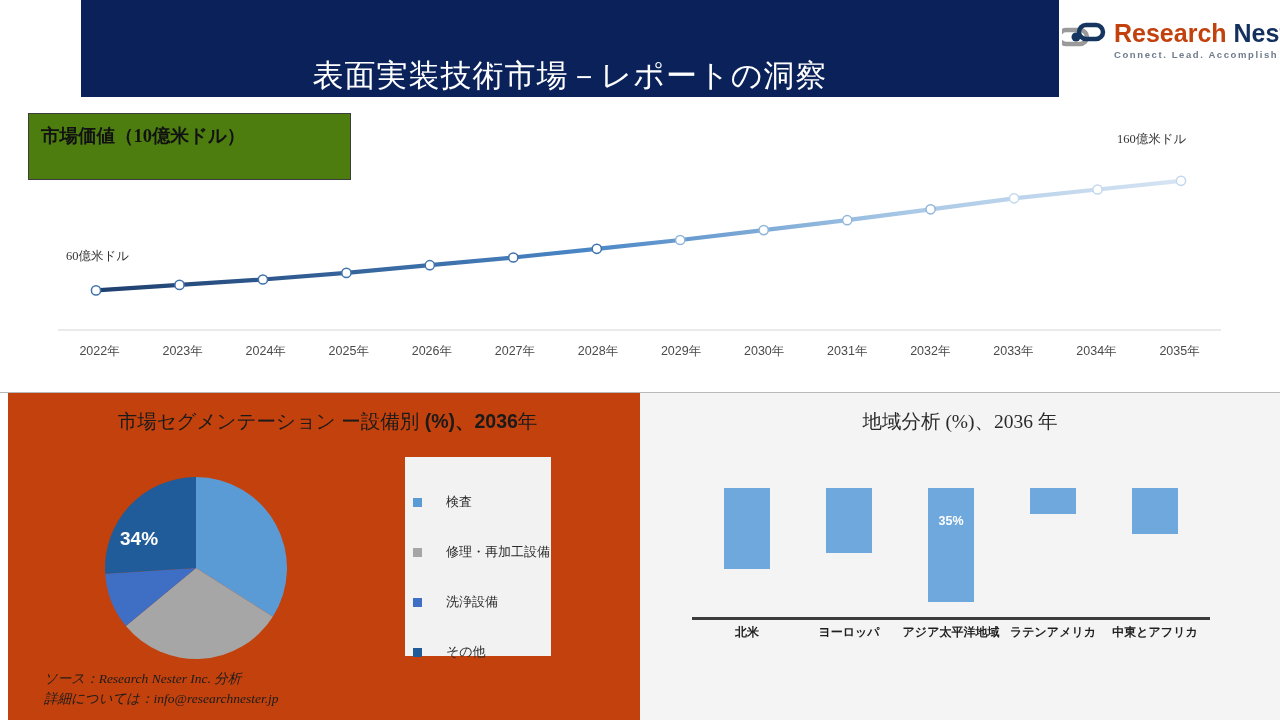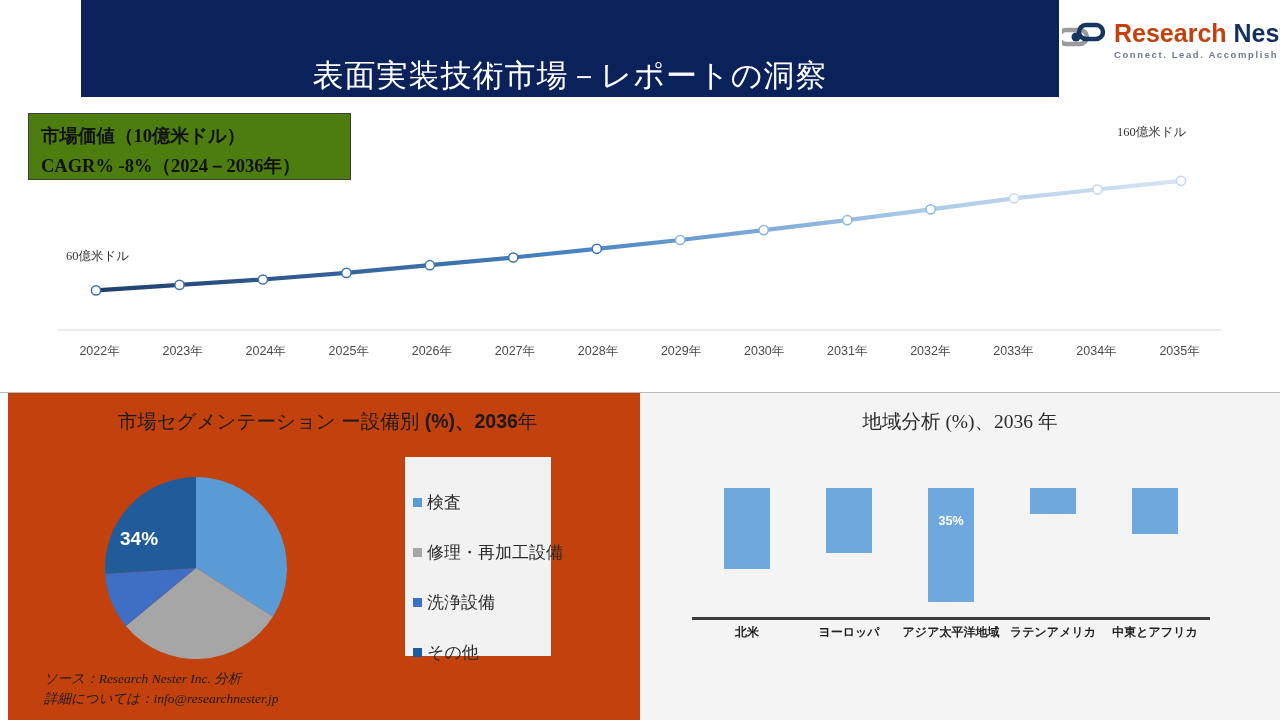--- a/index.html
+++ b/index.html
@@ -90,21 +90,21 @@
   }
   #line-svg { position: absolute; left: 0; top: 0; }
   .endpoint-label {
     position: absolute;
     font-size: 12.5px;
     color: #333;
     font-family: "Liberation Serif", serif;
     white-space: nowrap;
   }
   #line-start-label { left: 66px; top: 148px; }
-  #line-end-label   { left: 1117px; top: 24px; }
+  #line-end-label   { left: 1117px; top: 31px; }
 
   #xaxis-labels {
     position: absolute;
     left: 58px;
     top: 243px;
     width: 1163px;
     display: flex;
   }
   #xaxis-labels .tick {
     flex: 1 1 0;
@@ -186,23 +186,24 @@
   .legend-row {
     display: flex;
     align-items: center;
     height: 50px;
     gap: 5px;
   }
   .legend-swatch {
     width: 9px; height: 9px; flex: 0 0 auto;
   }
   .legend-text {
-    font-size: 17px;
+    font-size: 13px;
     color: #2b2b2b;
     white-space: nowrap;
+    margin-left: 19px;
   }
 
   
   #footer-note {
     position: absolute;
     left: 44px;
     top: 669px;
     font-family: "Liberation Serif", serif;
     font-style: italic;
     font-size: 13.5px;
@@ -286,21 +287,20 @@
     </svg>
   </span>
   <span class="logo-text-wrap">
     <span class="logo-line1"><span class="logo-word-research">Research</span> <span class="logo-word-nester">Nester</span></span>
     <span class="logo-tagline">Connect. Lead. Accomplish</span>
   </span>
 </div>
 
 <div id="kpi-box">
   <div>市場価値（10億米ドル）</div>
-  <div>CAGR% -8%（2024－2036年）</div>
 </div>
 
 <div id="line-chart-panel">
   <svg id="line-svg" width="1280" height="285">
     <defs>
       <linearGradient id="lineGrad" x1="0" y1="0" x2="1" y2="0">
         <stop offset="0%" stop-color="#1f3f6e"></stop>
         <stop offset="45%" stop-color="#4a86c5"></stop>
         <stop offset="75%" stop-color="#a9c9e6"></stop>
         <stop offset="100%" stop-color="#d7e4f3"></stop>

